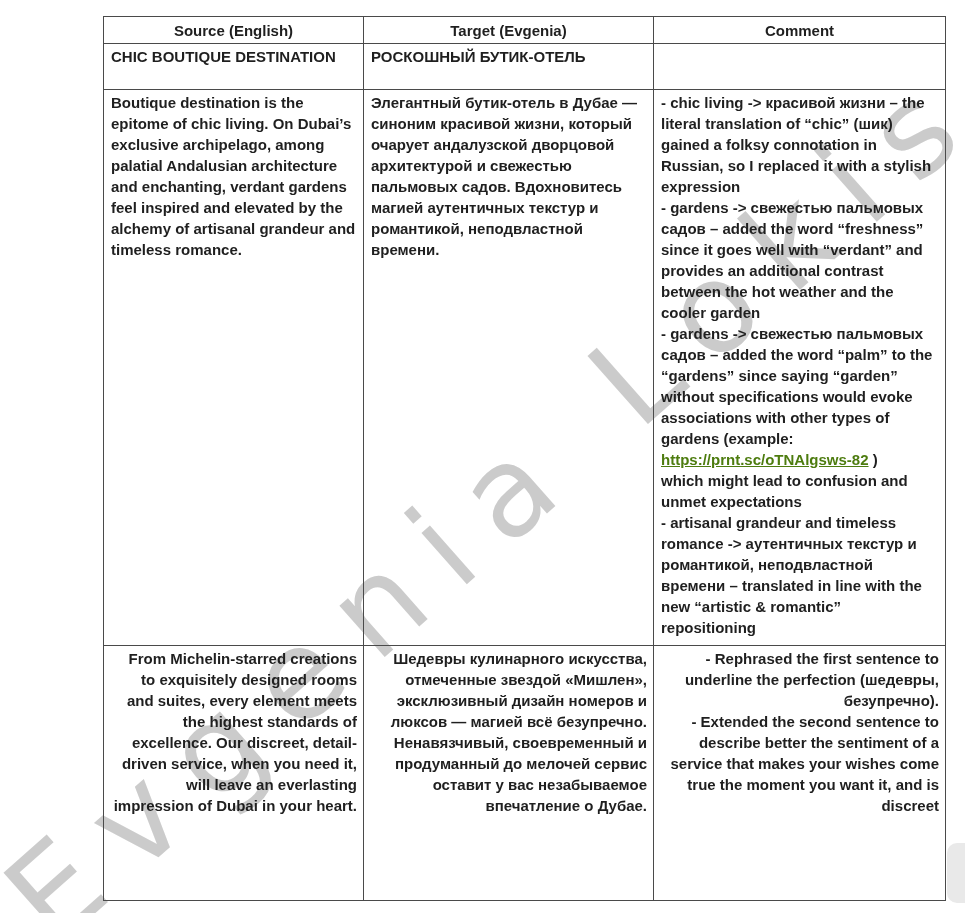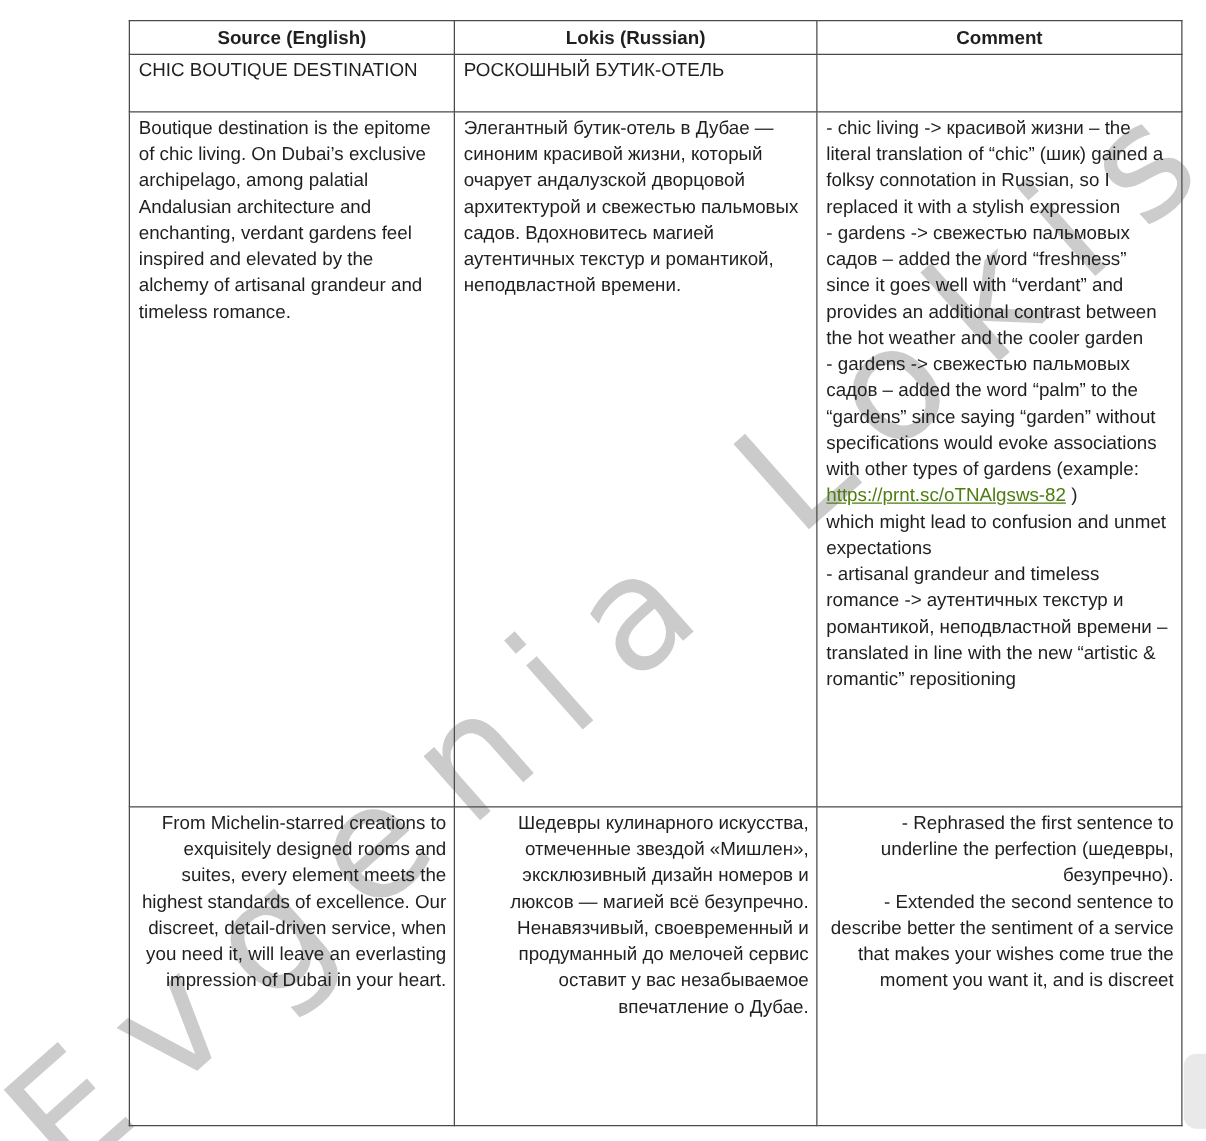--- a/index.html
+++ b/index.html
@@ -60,20 +60,21 @@
     text-align: center;
     font-weight: bold;
     padding: 2px 4px;
     height: 22px;
     vertical-align: middle;
   }
   td .cellbox {
     overflow: hidden;
     white-space: pre-line;
     word-wrap: break-word;
+    font-weight: bold;
   }
   tr.row-1 .cellbox { height: 41px; }
   tr.row-2 .cellbox { height: 551px; }
   tr.row-3 .cellbox { height: 250px; text-align: right; }
   a.comment-link {
     color: #4d7c0f;
     text-decoration: underline;
     cursor: pointer;
     word-break: break-all;
   }
@@ -96,21 +97,21 @@
 
 <table class="review">
   <colgroup>
       <col class="c1">
       <col class="c2">
       <col class="c3">
     </colgroup>
   <thead>
     <tr>
       <th>Source (English)</th>
-      <th>Lokis (Russian)</th>
+      <th>Target (Evgenia)</th>
       <th>Comment</th>
     </tr>
   </thead>
   <tbody>
     <tr class="row-1">
       <td>
         <div class="cellbox">CHIC BOUTIQUE DESTINATION</div>
       </td>
       <td>
         <div class="cellbox">РОСКОШНЫЙ БУТИК-ОТЕЛЬ</div>

